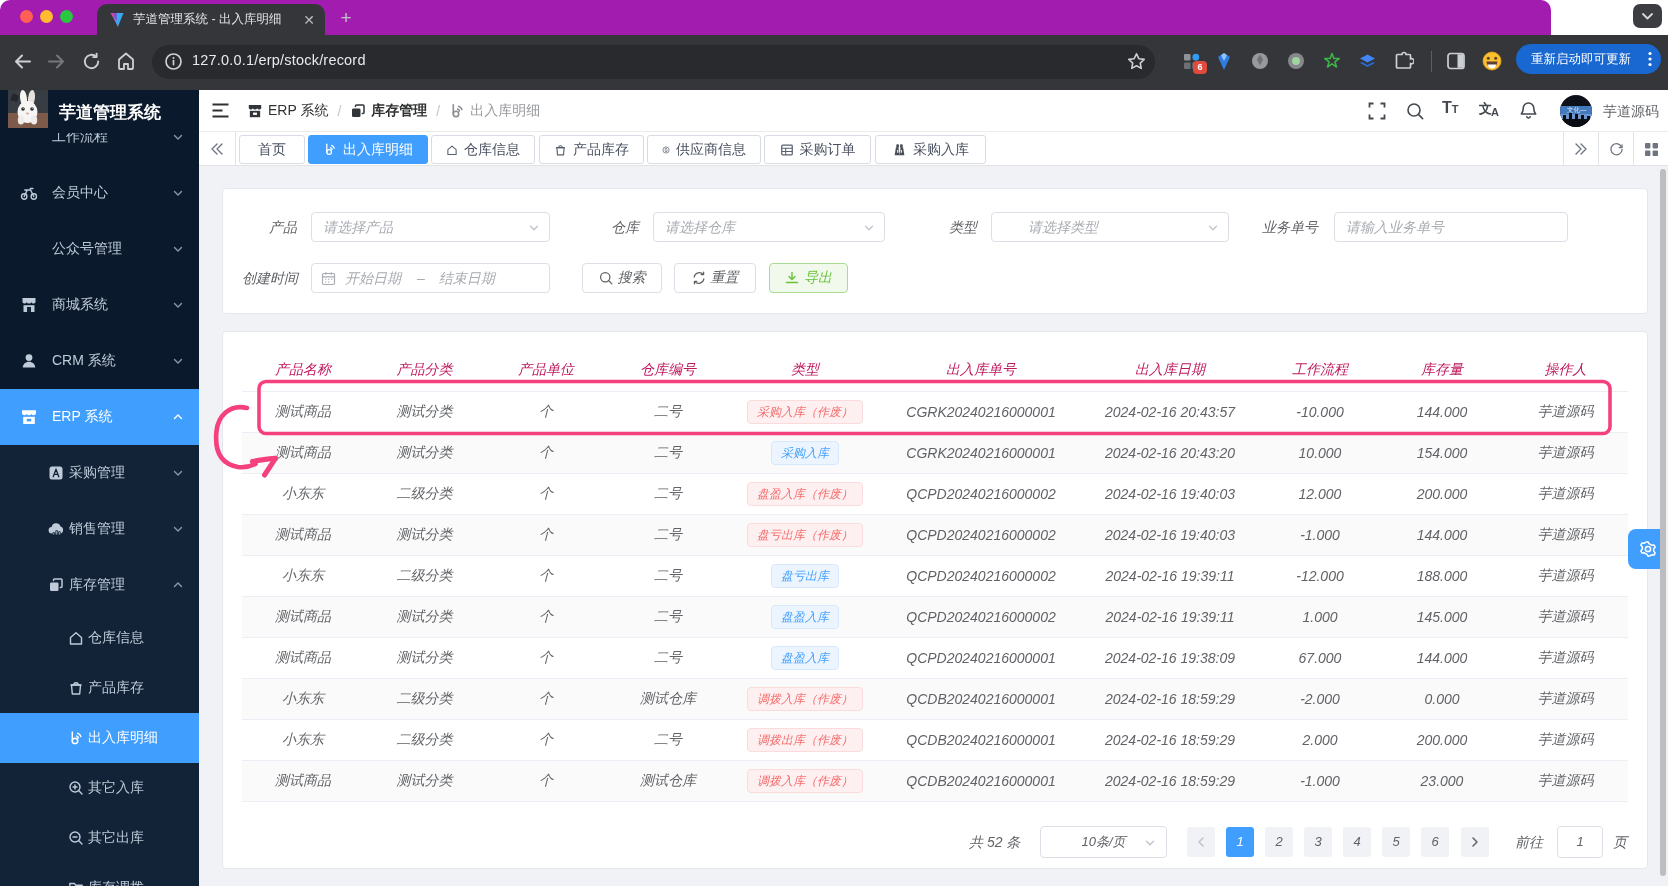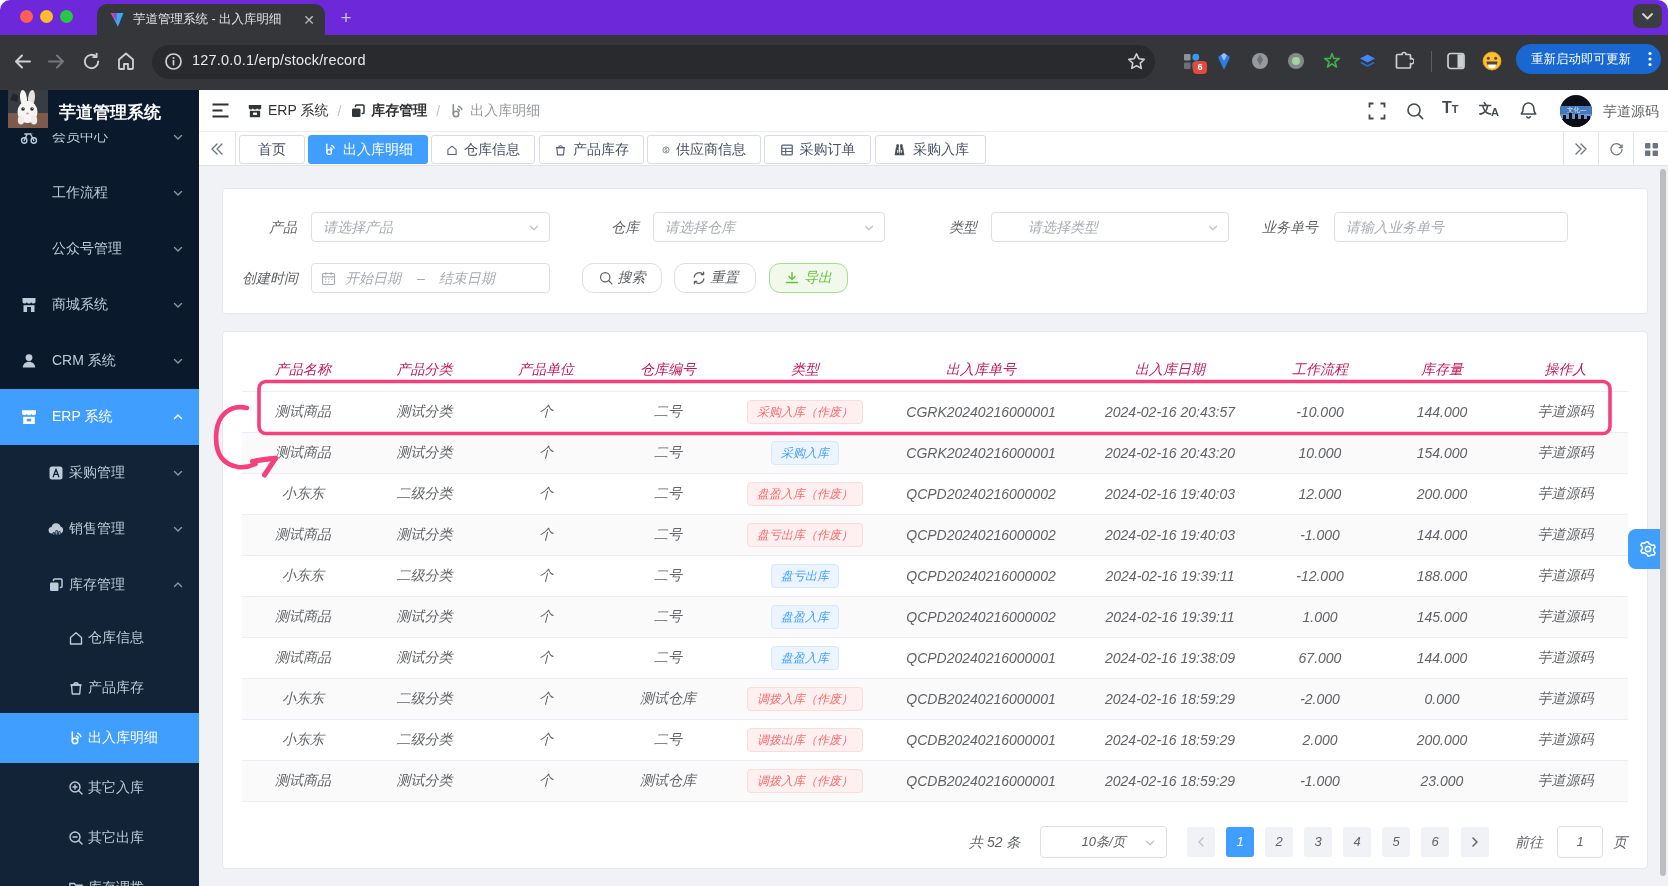--- a/index.html
+++ b/index.html
@@ -3,21 +3,21 @@
 <meta charset="utf-8">
 <style>
 * { margin:0; padding:0; box-sizing:border-box; }
 html,body { width:1668px; height:886px; background:#fff; }
 body { font-family:"Liberation Sans",sans-serif; }
 #stage { position:relative; width:1668px; height:886px; overflow:hidden; }
 .abs { position:absolute; }
 svg { display:block; }
 
 
-#tabstrip { position:absolute; left:0; top:0; width:1668px; height:35px; background:#6d28d9; border-radius:10px 10px 0 0; }
+#tabstrip { position:absolute; left:0; top:0; width:1551px; height:35px; background:#a21caf; border-radius:10px 10px 0 0; }
 .dot { position:absolute; top:10px; width:13px; height:13px; border-radius:50%; }
 #tabstrip .d1 { left:20px; background:#ff5f57; }
 #tabstrip .d2 { left:40px; background:#febc2e; }
 #tabstrip .d3 { left:60px; background:#28c840; }
 #btab { position:absolute; left:97px; top:4px; width:228px; height:31px; background:#35363a; border-radius:10px 10px 0 0; display:flex; align-items:center; padding:0 10px 0 12px; }
 #btab .ttl { color:#e4e6e9; font-size:12.5px; margin-left:8px; white-space:nowrap; flex:1; }
 #btab .x { color:#b6b9bd; font-size:14px; line-height:1; margin-left:6px; }
 #tabplus { position:absolute; left:334px; top:6px; width:24px; height:24px; color:#c0c3c7; font-size:19px; text-align:center; line-height:23px; font-weight:400; }
 #tschev { position:absolute; left:1633px; top:4px; width:29px; height:24px; background:#3c3d41; border-radius:7px; }
 #toolbar { position:absolute; left:0; top:35px; width:1668px; height:72px; background:#35363a; }
@@ -158,32 +158,32 @@
             <circle cx="2" cy="2.5" r="1.6" fill="#fff"></circle>
             <circle cx="2" cy="8" r="1.6" fill="#fff"></circle>
             <circle cx="2" cy="13.5" r="1.6" fill="#fff"></circle>
           </svg>
         </span></div>
 </div>
 
 <div id="side">
   <div id="menuwrap">
         <div id="menu">
+    <div class="mi lv1 noic">工作流程<span class="chev">
+              <svg width="12" height="12" viewBox="0 0 12 12">
+                <path d="M2.5 4.5L6 8l3.5-3.5" stroke="#8d98a7" stroke-width="1.4" fill="none" stroke-linecap="round" stroke-linejoin="round"></path>
+              </svg>
+            </span></div>
     <div class="mi lv1"><span class="mic">
               <svg width="18" height="18" viewBox="0 0 18 18" fill="none" stroke="#bfcbd9" stroke-width="1.4">
                 <circle cx="4.2" cy="12.5" r="2.7"></circle>
                 <circle cx="13.8" cy="12.5" r="2.7"></circle>
                 <path d="M4.2 12.5l3-6.5h3.4l3.2 6.5M7.2 6h-2.4M10.3 4.5h2.6" stroke-linecap="round" stroke-linejoin="round"></path>
               </svg>
             </span>会员中心<span class="chev">
-              <svg width="12" height="12" viewBox="0 0 12 12">
-                <path d="M2.5 4.5L6 8l3.5-3.5" stroke="#8d98a7" stroke-width="1.4" fill="none" stroke-linecap="round" stroke-linejoin="round"></path>
-              </svg>
-            </span></div>
-    <div class="mi lv1 noic">工作流程<span class="chev">
               <svg width="12" height="12" viewBox="0 0 12 12">
                 <path d="M2.5 4.5L6 8l3.5-3.5" stroke="#8d98a7" stroke-width="1.4" fill="none" stroke-linecap="round" stroke-linejoin="round"></path>
               </svg>
             </span></div>
     <div class="mi lv1 noic">公众号管理<span class="chev">
               <svg width="12" height="12" viewBox="0 0 12 12">
                 <path d="M2.5 4.5L6 8l3.5-3.5" stroke="#8d98a7" stroke-width="1.4" fill="none" stroke-linecap="round" stroke-linejoin="round"></path>
               </svg>
             </span></div>
     <div class="mi lv1"><span class="mic">
@@ -422,21 +422,21 @@
             <rect y="7.6" width="5.4" height="5.4" rx="0.8"></rect>
             <rect x="7.6" y="7.6" width="5.4" height="5.4" rx="0.8"></rect>
           </svg>
         </div>
   </div>
   <div id="content">
     <style>
     .flabel { position:absolute; font-size:14px; color:#606266; line-height:30px; white-space:nowrap; }
     .fsel { position:absolute; height:30px; border:1px solid #dcdfe6; border-radius:4px; background:#fff; font-size:14px; color:#a8abb2; line-height:28px; padding-left:11px; white-space:nowrap; }
     .fsel .sarr { position:absolute; right:9px; top:9px; }
-    .fbtn { position:absolute; height:30px; border:1px solid #dcdfe6; border-radius:11px; background:#fff; font-size:14px; color:#606266; display:flex; align-items:center; justify-content:center; gap:5px; }
+    .fbtn { position:absolute; height:30px; border:1px solid #dcdfe6; border-radius:4px; background:#fff; font-size:14px; color:#606266; display:flex; align-items:center; justify-content:center; gap:5px; }
     .fbtn.grn { background:#f0f9eb; border-color:#a9dc91; color:#67c23a; }
     table.dt { border-collapse:collapse; table-layout:fixed; width:1386px; margin:18px 0 0 19px; font-size:14px; color:#606266; }
     table.dt th { font-weight:normal; color:#be185d; height:41px; text-align:center; border-bottom:1px solid #ebeef5; padding:0; }
     table.dt td { height:41px; text-align:center; border-bottom:1px solid #ebeef5; padding:0; white-space:nowrap; }
     table.dt tr.strp td { background:#fafafa; }
     .tag { display:inline-block; height:24px; line-height:22px; padding:0 9px; border-radius:4px; font-size:12px; }
     .tag.rd { color:#f56c6c; background:#fef0f0; border:1px solid #fbdbdb; }
     .tag.bl { color:#409eff; background:#ecf5ff; border:1px solid #d6e9fc; }
     .pgn { position:absolute; font-size:13px; color:#606266; }
     .pbtn { position:absolute; top:495px; width:28px; height:30px; background:#f0f2f5; border-radius:3px; text-align:center; line-height:30px; font-size:13px; color:#606266; }

